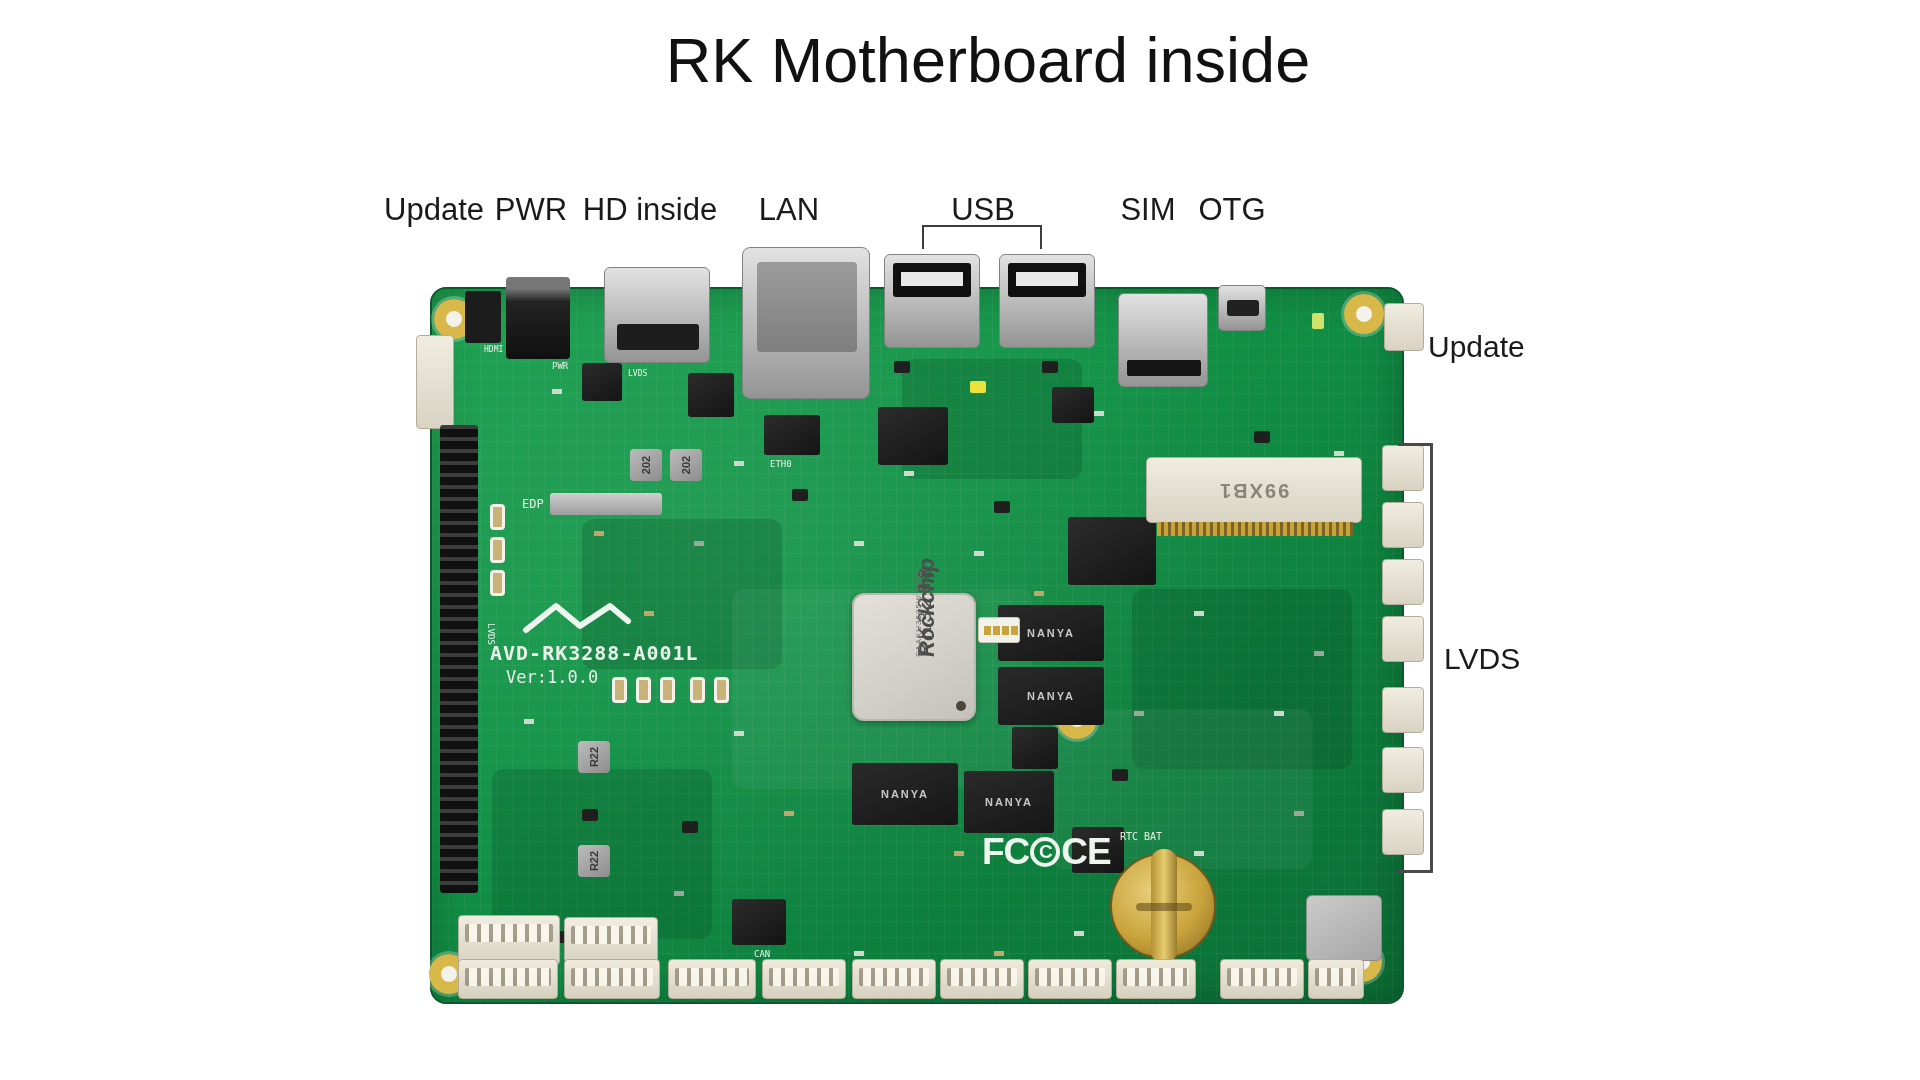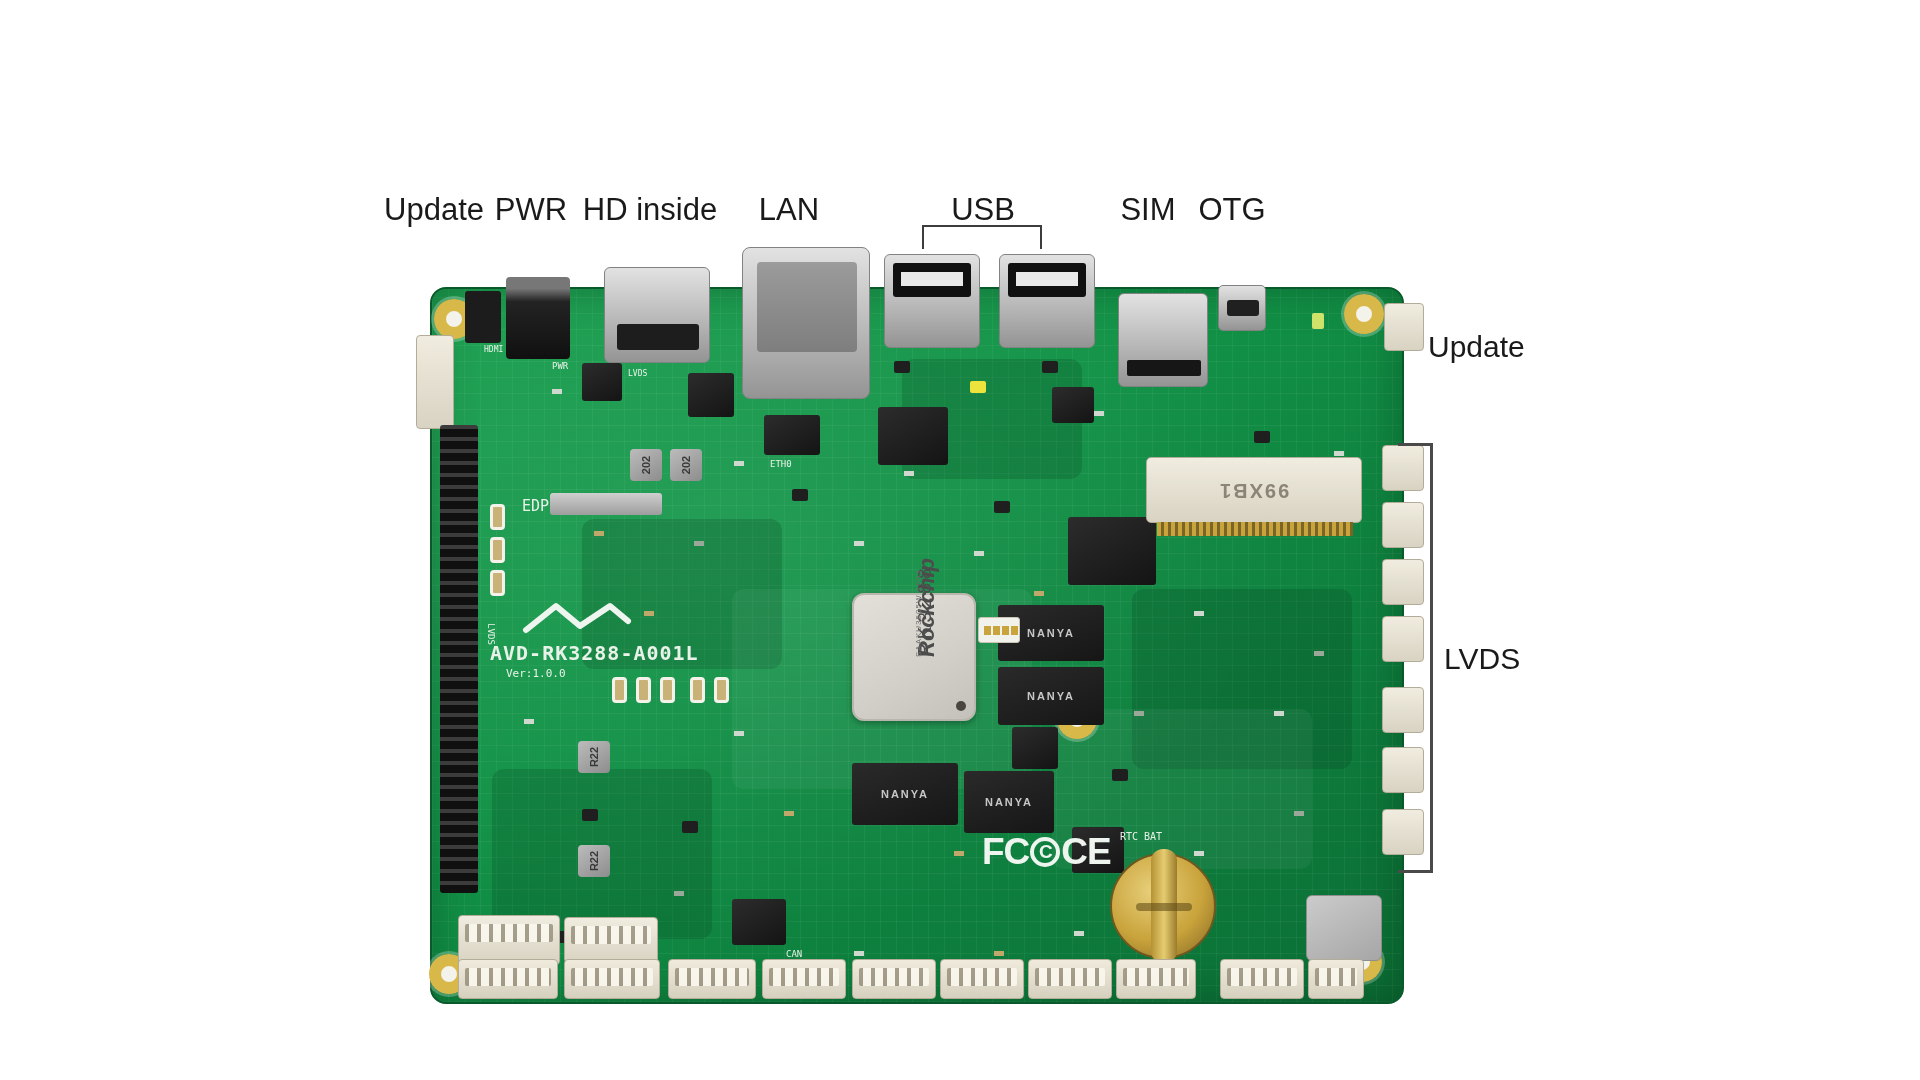--- a/index.html
+++ b/index.html
@@ -64,20 +64,21 @@
   .ics2{left:0;top:0;width:16px;height:12px;background:transparent;border-radius:2px;box-shadow:
     150px 520px #1f1f1f,360px 200px #1f1f1f,610px 72px #1f1f1f,680px 480px #1f1f1f,
     250px 532px #1f1f1f,822px 142px #1f1f1f,462px 72px #1f1f1f,122px 642px #1f1f1f,
     722px 642px #1f1f1f,562px 212px #1f1f1f;}
 </style>
 </head>
 <body>
 
 <div class="stage">
 
+  <div class="title">RK Motherboard inside</div>
 
   <div class="toplabel" style="left:434px">Update</div>
   <div class="toplabel" style="left:531px">PWR</div>
   <div class="toplabel" style="left:650px">HD inside</div>
   <div class="toplabel" style="left:789px">LAN</div>
   <div class="toplabel" style="left:983px">USB</div>
   <div class="toplabel" style="left:1148px">SIM</div>
   <div class="toplabel" style="left:1232px">OTG</div>
 
   <div class="sidelabel" style="left:1428px;top:330px">Update</div>
@@ -252,27 +253,27 @@
     <div class="cap" style="left:258px;top:388px"></div>
     <div class="cap" style="left:282px;top:388px"></div>
     <div class="cap" style="left:58px;top:215px"></div>
     <div class="cap" style="left:58px;top:248px"></div>
     <div class="cap" style="left:58px;top:281px"></div>
 
     <svg style="left:90px;top:310px" width="112" height="38" viewBox="0 0 112 38">
       <path d="M4 31 L34 7 L58 27 L88 7 L106 22" fill="none" stroke="#eef5ee" stroke-width="6" stroke-linecap="round" stroke-linejoin="round"></path>
     </svg>
     <div class="silk" style="left:58px;top:352px;font-size:20px;font-weight:bold;letter-spacing:1px">AVD-RK3288-A001L</div>
-    <div class="silk" style="left:74px;top:378px;font-size:11px">Ver:1.0.0</div>
+    <div class="silk" style="left:74px;top:378px;font-size:17px">Ver:1.0.0</div>
 
     <div class="silk" style="left:338px;top:170px;font-size:9px">ETH0</div>
-    <div class="silk" style="left:354px;top:660px;font-size:9px">CAN</div>
+    <div class="silk" style="left:322px;top:660px;font-size:9px">CAN</div>
     <div class="silk" style="left:120px;top:72px;font-size:9px">PWR</div>
     <div class="silk" style="left:52px;top:56px;font-size:8px">HDMI</div>
     <div class="silk" style="left:48px;top:340px;font-size:9px;transform:rotate(90deg)">LVDS</div>
-    <div class="silk" style="left:90px;top:208px;font-size:15px">EDP</div>
+    <div class="silk" style="left:90px;top:208px;font-size:12px">EDP</div>
     <div class="silk" style="left:196px;top:80px;font-size:8px">LVDS</div>
   </div>
 
   <div class="usb-bracket"></div>
   <div class="uart-bracket"></div>
 
 </div>
 
 </body></html>

